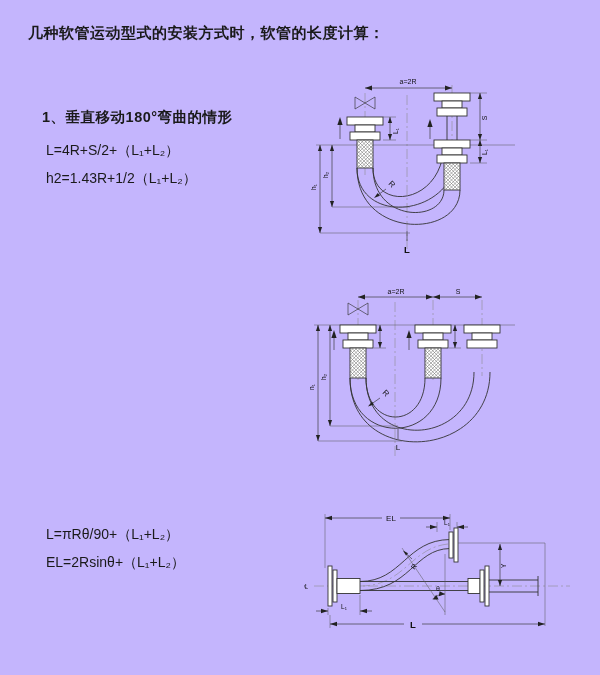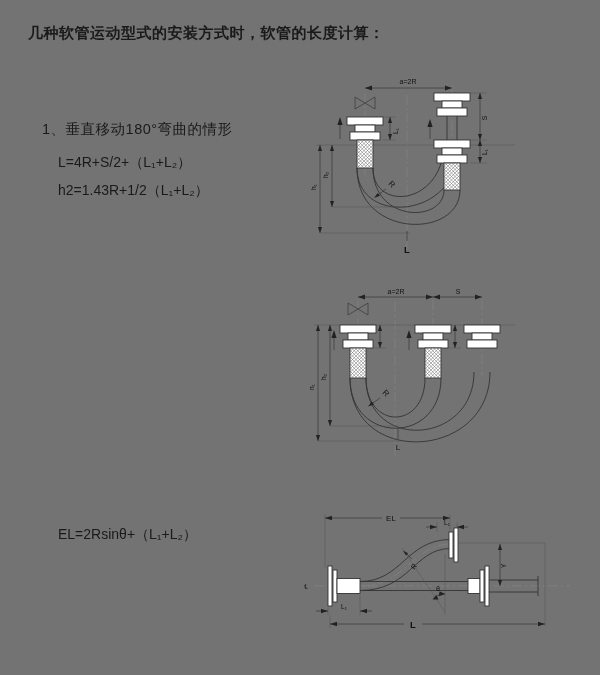--- a/index.html
+++ b/index.html
@@ -1,22 +1,22 @@
 <!DOCTYPE html>
 <html><head>
 <meta charset="utf-8">
 <style>
   html,body{margin:0;padding:0;background:#fff}
   body{width:600px;height:675px;position:relative;overflow:hidden;
        font-family:"Liberation Sans",sans-serif;color:#1a1a1a}
-  .page{position:absolute;inset:0;background:#737373}
+  .page{position:absolute;inset:0;background:#c4b5fd}
   .title{position:absolute;left:28px;top:24px;font-size:15px;font-weight:bold;letter-spacing:.5px}
   .sec{position:absolute;width:270px}
-  .sec h3{font-size:14.5px;font-weight:normal;margin:12px 0 9px 0;letter-spacing:.5px}
-  .formula{font-size:14px;margin-left:16px;line-height:28px;white-space:nowrap}
+  .sec h3{font-size:14.5px;font-weight:bold;margin:0 0 9px 0;letter-spacing:.5px}
+  .formula{font-size:14px;margin-left:4px;line-height:28px;white-space:nowrap}
   .diag{position:absolute}
   
   .line{stroke:#333;stroke-width:.9;fill:none}
   .thin{stroke:#555;stroke-width:.5;fill:none}
   .dim{stroke:#333;stroke-width:.65;fill:none}
   .cl{stroke:#888;stroke-width:.55;fill:none;stroke-dasharray:10 3 2 3}
   .ah{fill:#222;stroke:none}
   .part{fill:#fff;stroke:#333;stroke-width:.9}
   .hatch{fill:#fff;stroke:#333;stroke-width:.9}
   svg text{font-family:"Liberation Sans",sans-serif;fill:#111}
@@ -240,20 +240,21 @@
       <text class="dl8" x="74" y="115" transform="rotate(45 74,115)" text-anchor="middle">R</text>
     </g>
     <g>
       <line class="dim" x1="88" y1="149" x2="88" y2="159"></line>
       <text class="dl8" x="88" y="170" text-anchor="middle">L</text>
     </g>
   </svg>
   </div>
 
   <section class="sec" style="left:42px;top:520px">
+    <div class="formula">L=πRθ/90+（L₁+L₂）</div>
     <div class="formula">EL=2Rsinθ+（L₁+L₂）</div>
   </section>
 
   <div class="diag" style="left:300px;top:502px">
   <svg width="300" height="145" viewBox="0 0 300 145">
     <g>
       <line class="cl" x1="14" y1="84" x2="270" y2="84"></line>
       <path class="cl" d="M 60,84 C 105,84 110,46 148,42"></path>
     </g>
     <text class="dl" x="4" y="87">℄</text>

